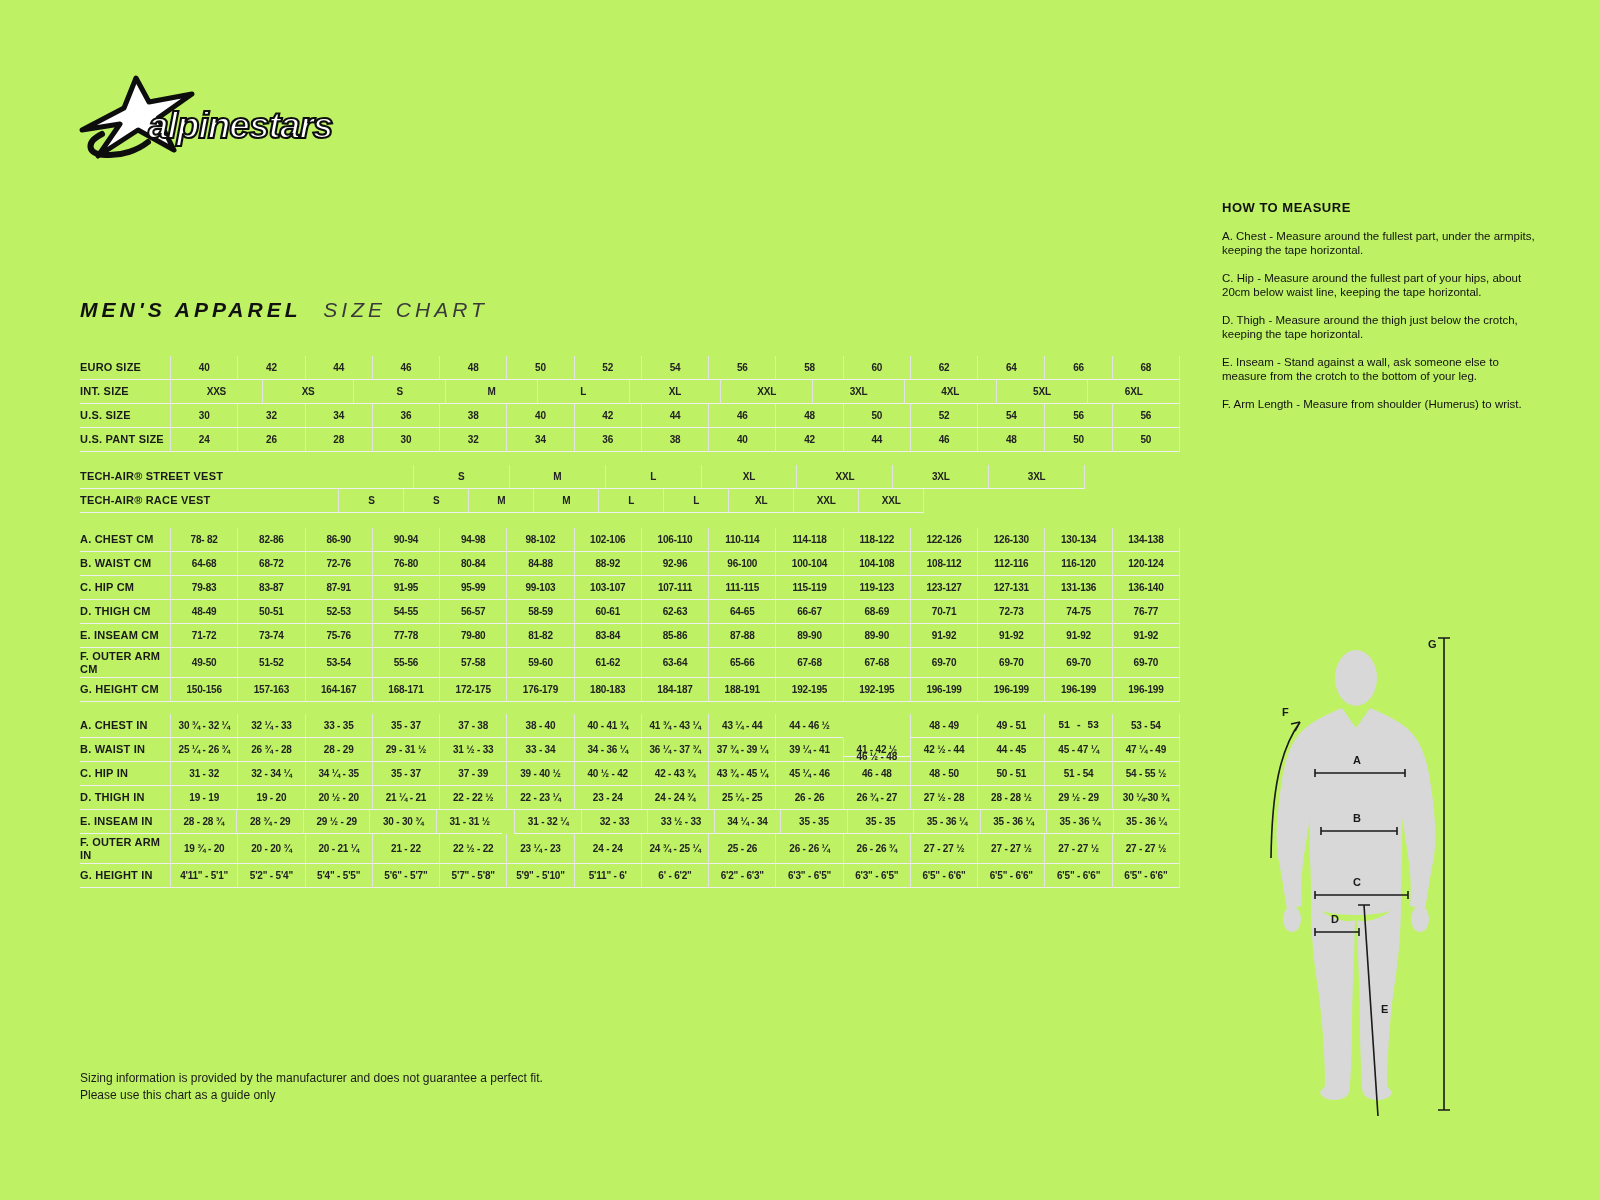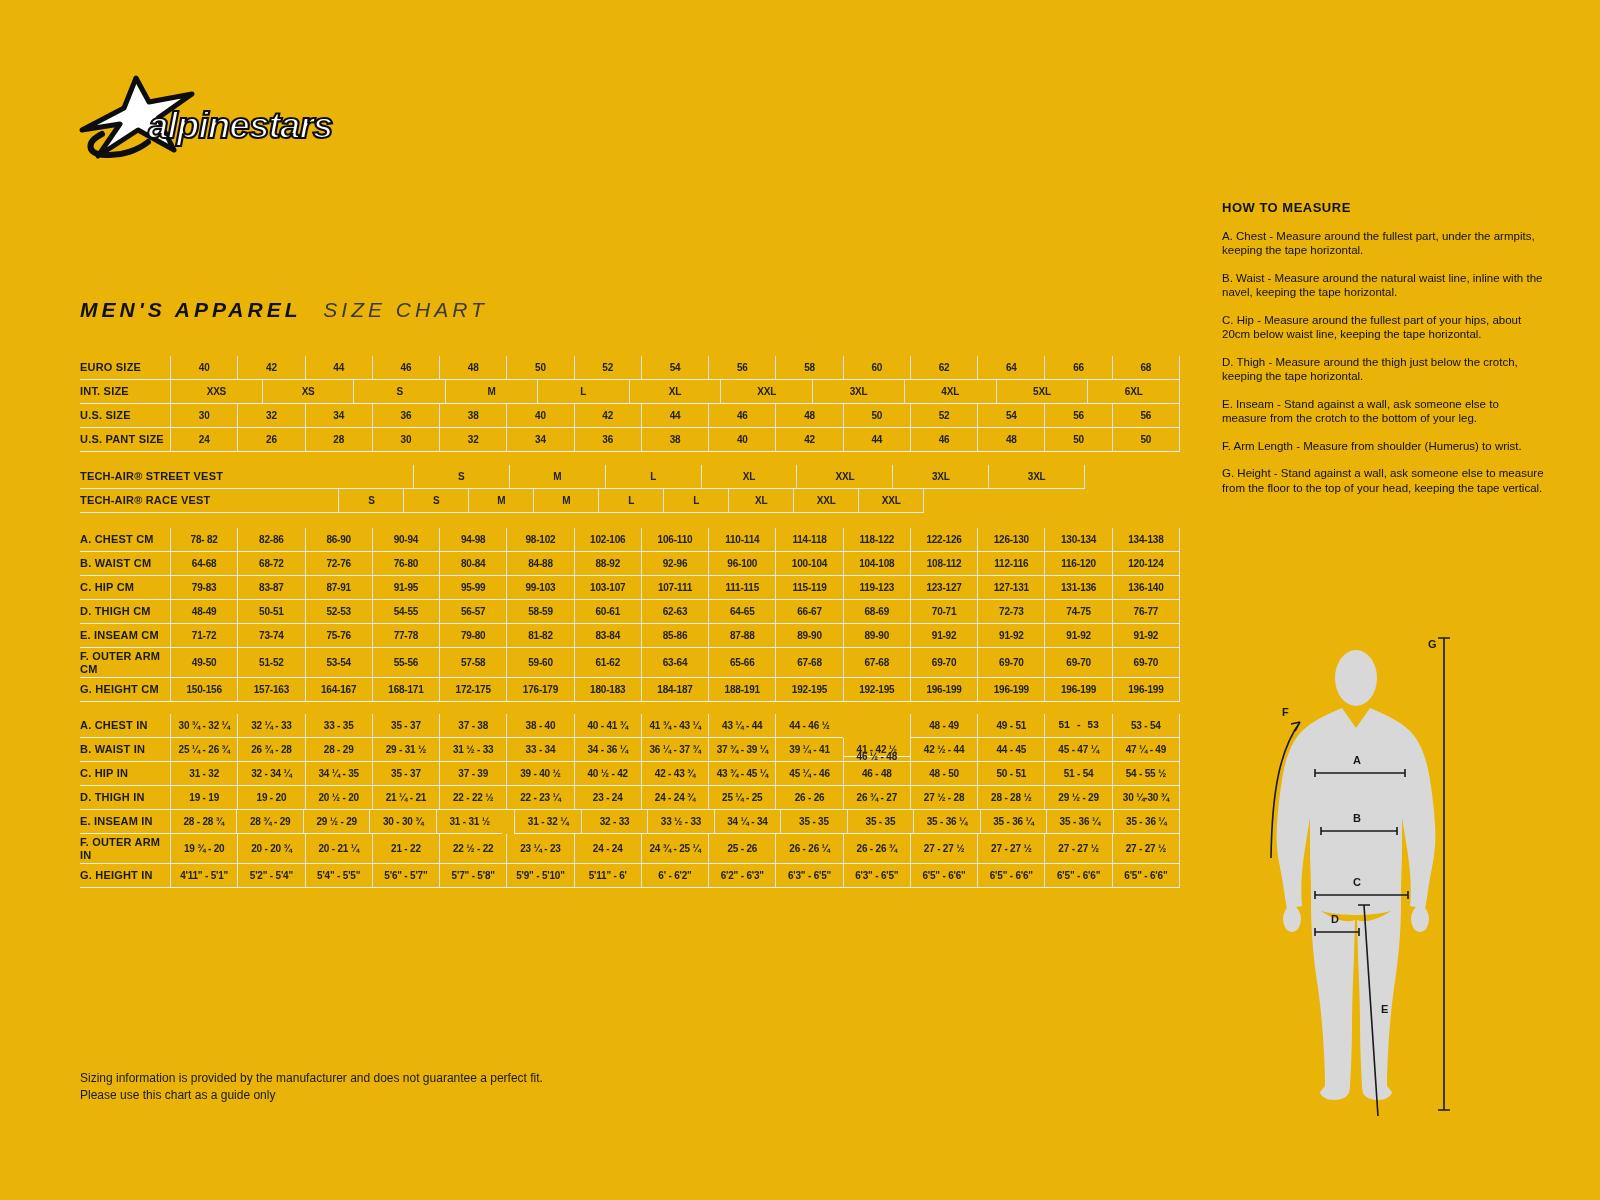--- a/index.html
+++ b/index.html
@@ -1,16 +1,16 @@
 <!DOCTYPE html>
 <html><head>
 <meta charset="utf-8">
 <style>
   html,body{margin:0;padding:0;background:#fff;}
-  .page{position:relative;width:1600px;height:1200px;background:#eab308;overflow:hidden;
+  .page{position:relative;width:1600px;height:1200px;background:#bef264;overflow:hidden;
         font-family:"Liberation Sans",sans-serif;color:#1a1a1a;}
 
   
   .logo{position:absolute;left:76px;top:68px;width:280px;height:92px;}
 
   
   .title{position:absolute;left:80px;top:298px;font-style:italic;font-size:21px;letter-spacing:4px;white-space:nowrap;}
   .title .main{font-weight:bold;color:#111;}
   .title .sub{font-weight:300;color:#3a3a3a;margin-left:12px;}
 
@@ -453,26 +453,24 @@
             <div class="cell bordered lastb" style="flex: 1 1 0%;">6'5" - 6'6"</div>
           </div>
         </div>
       </div>
     </div>
 
   <div class="panel">
     <h3>HOW TO MEASURE</h3>
     <div>
         <p class="mi">A. Chest - Measure around the fullest part, under the armpits, keeping the tape horizontal.</p>
-        <p class="mi">B. Waist - Measure around the natural waist line, inline with the navel, keeping the tape horizontal.</p>
         <p class="mi">C. Hip - Measure around the fullest part of your hips, about 20cm below waist line, keeping the tape horizontal.</p>
         <p class="mi">D. Thigh - Measure around the thigh just below the crotch, keeping the tape horizontal.</p>
         <p class="mi">E. Inseam - Stand against a wall, ask someone else to measure from the crotch to the bottom of your leg.</p>
         <p class="mi">F. Arm Length - Measure from shoulder (Humerus) to wrist.</p>
-        <p class="mi">G. Height - Stand against a wall, ask someone else to measure from the floor to the top of your head, keeping the tape vertical.</p>
       </div>
   </div>
 
   <svg class="figure" viewBox="0 0 320 500">
     <g fill="#d8d8d8">
       <ellipse cx="118" cy="60" rx="21" ry="28"></ellipse>
       <path d="M104,90 L118,110 L132,90 C146,96 162,103 172,113 C182,123 188,139 191,156 C194,173 196,191 197,206 C198,221 197,233 195,244 C193,255 191,265 190,273 C189,280 188,286 187,291 L172,288 C173,277 173,266 172,255 C171,243 169,230 167,218 L164,200 L164,240 C163,258 163,274 163,288 C150,300 86,300 73,288 C73,274 73,258 72,240 L72,200 L69,218 C67,230 65,243 64,255 C63,266 63,277 64,288 L49,291 C48,286 47,280 46,273 C45,265 43,255 41,244 C39,233 38,221 39,206 C40,191 42,173 45,156 C48,139 54,123 64,113 C74,103 90,96 104,90 Z"></path>
       <ellipse cx="54" cy="301" rx="9" ry="13"></ellipse>
       <ellipse cx="182" cy="301" rx="9" ry="13"></ellipse>
       <path d="M73,286 C73,316 76,345 80,370 C83,392 85,414 86,436 C87,452 87,462 87,468 L112,468 C113,450 114,430 114,408 C114,386 115,362 116,338 L117,302 C103,307 85,295 73,286 Z"></path>

